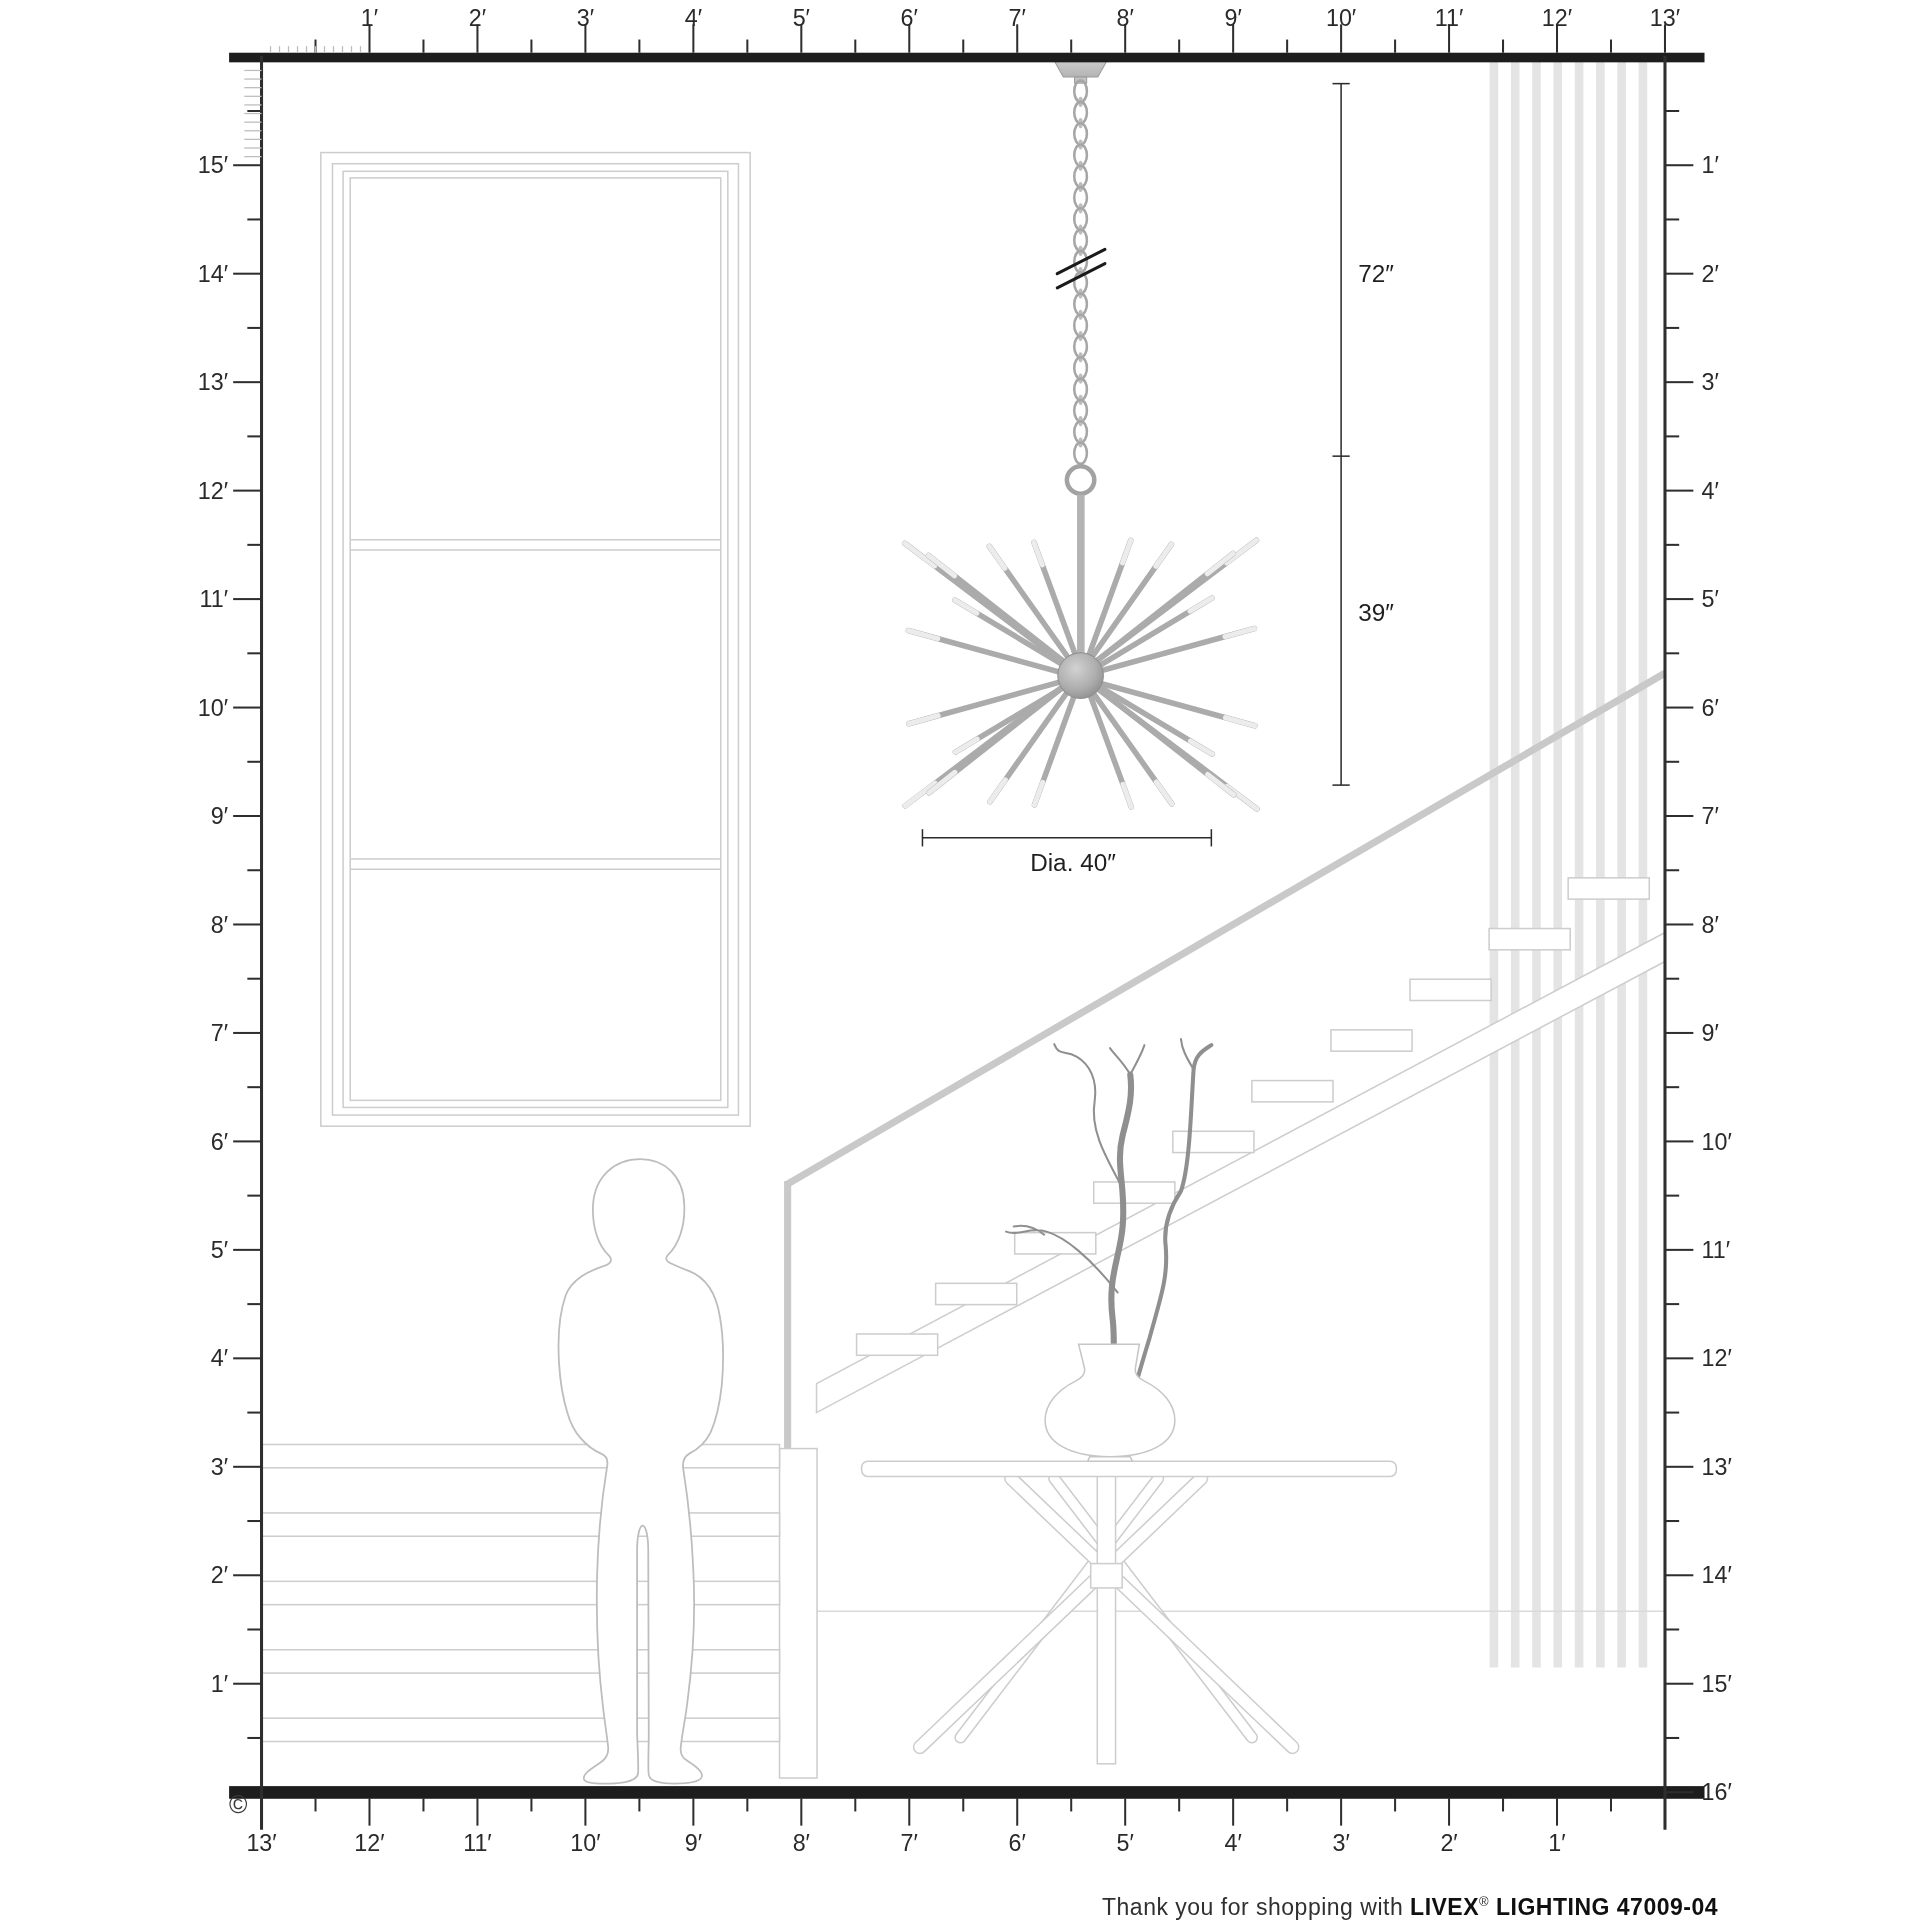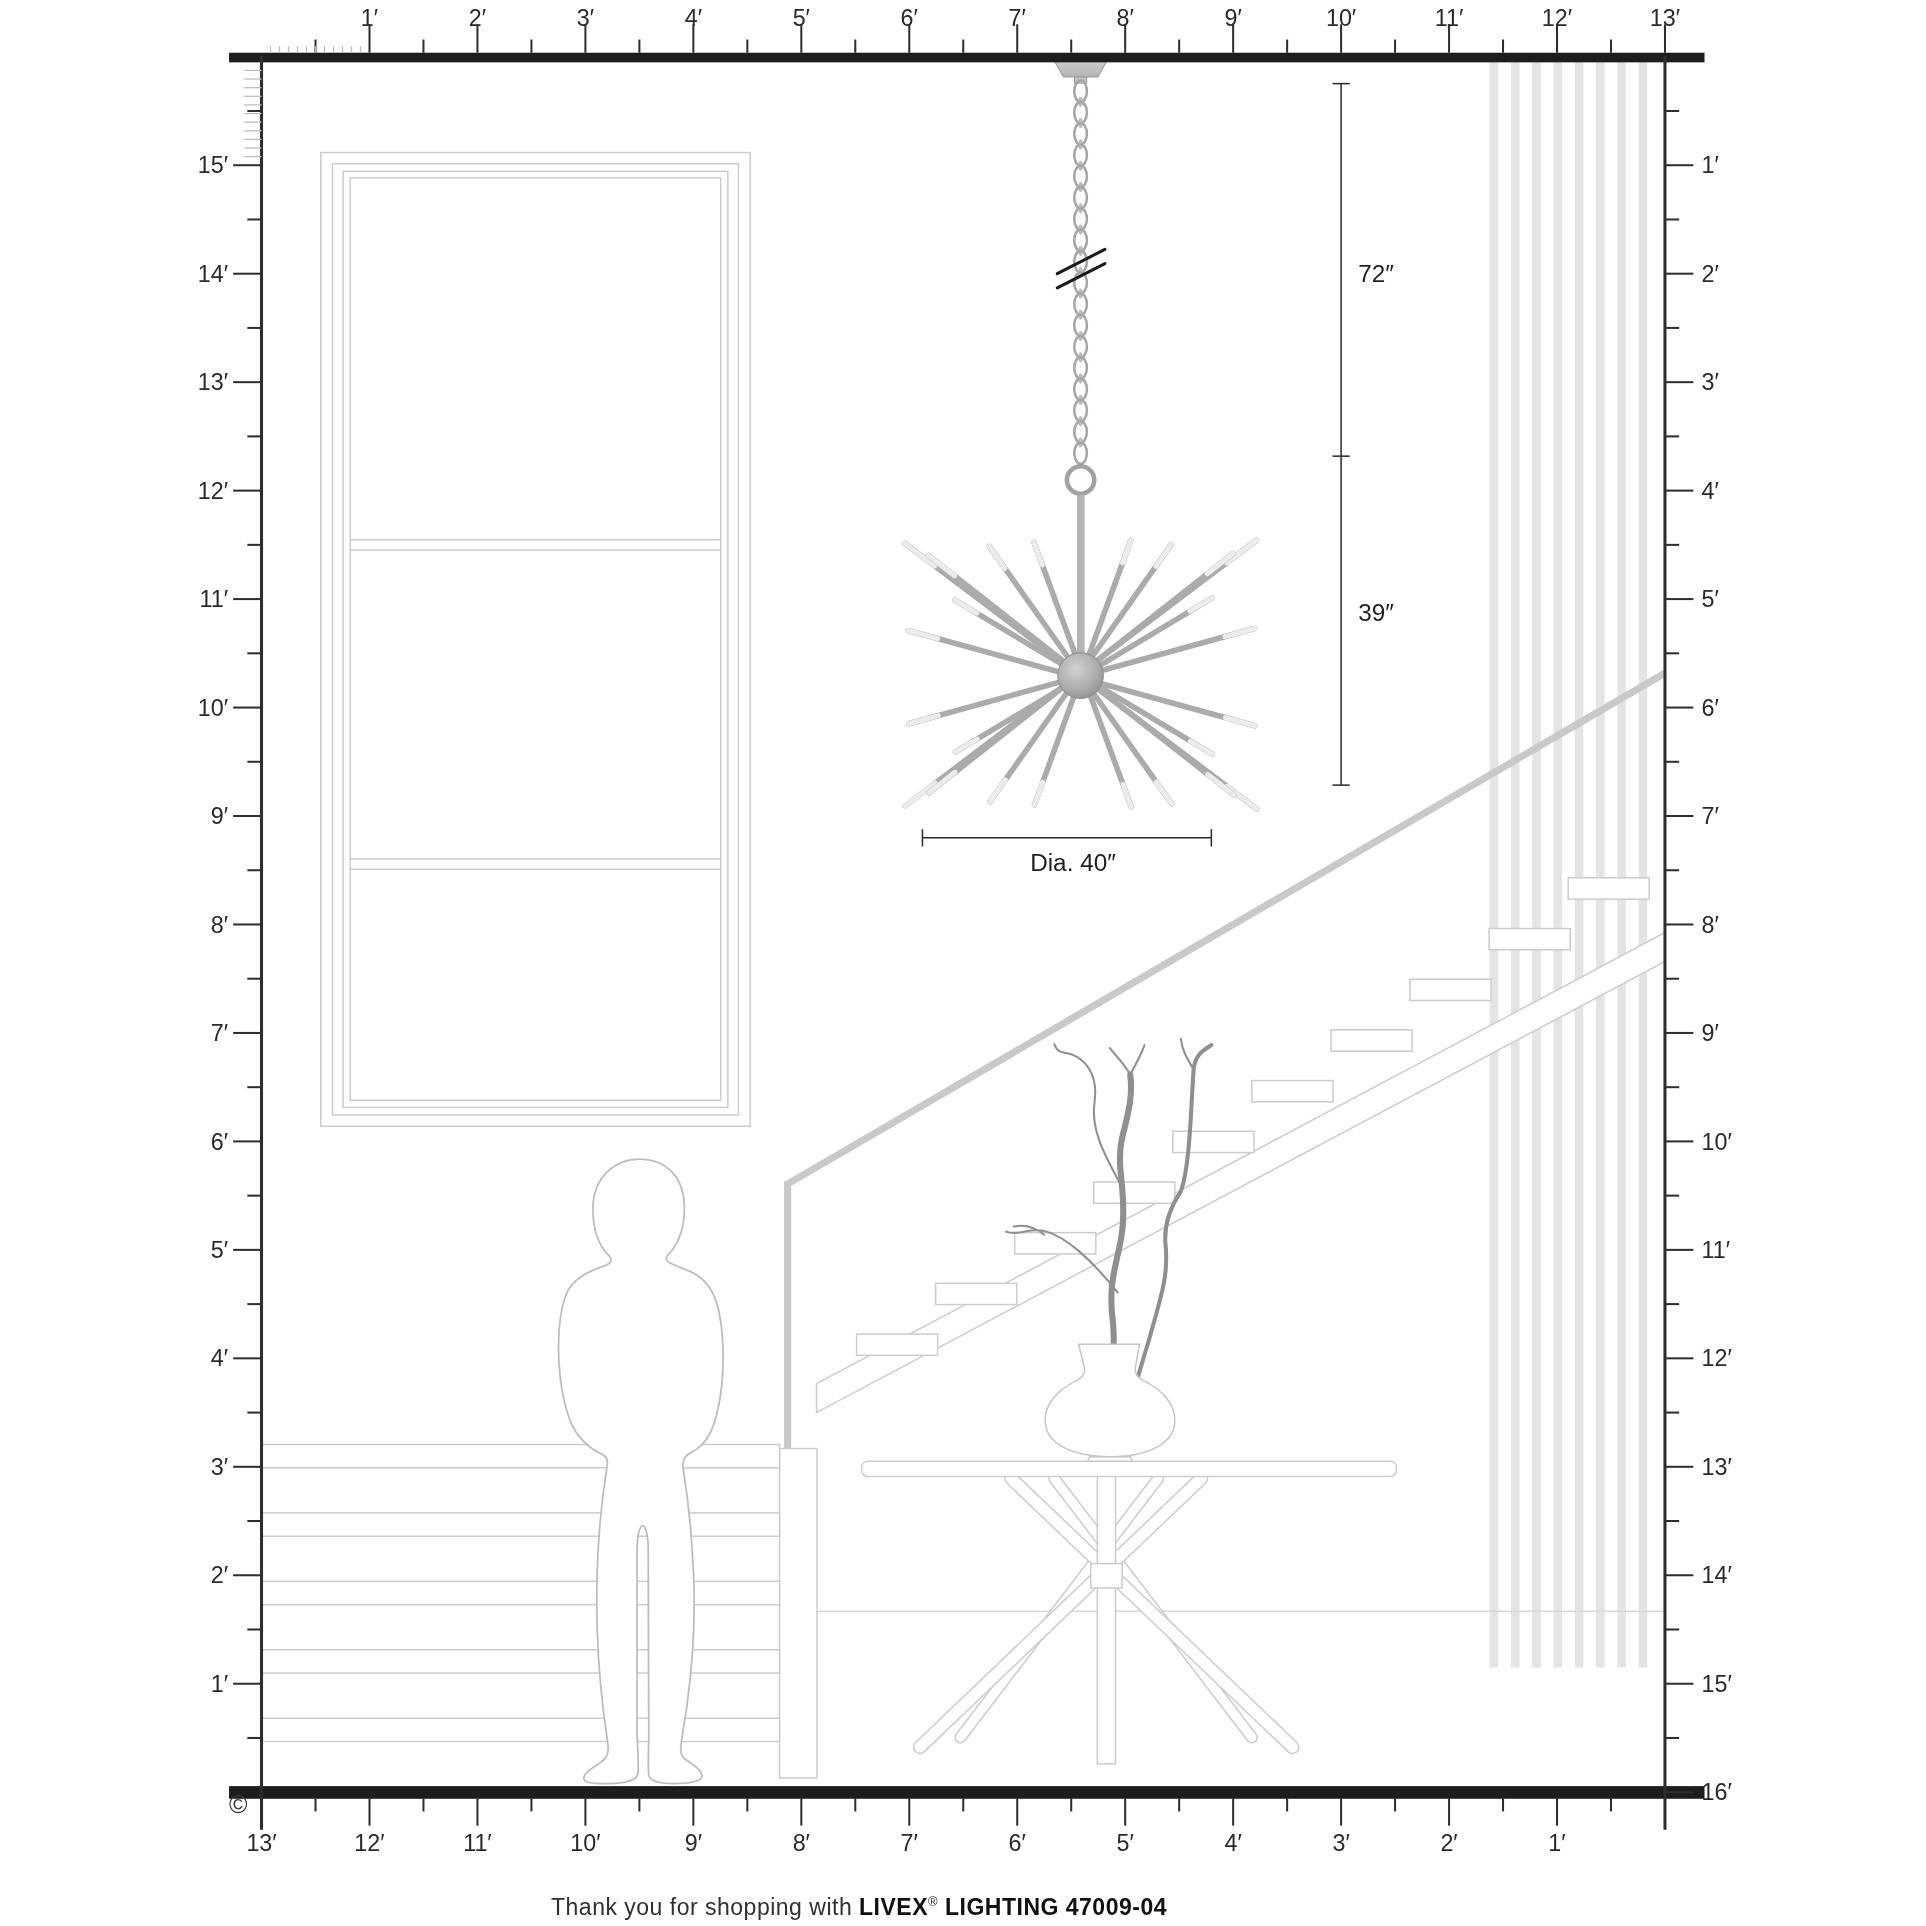--- a/index.html
+++ b/index.html
@@ -8,21 +8,21 @@
     --metal:#ababab; --metal-dark:#8f8f8f; --branch:#8f8f8f; --text:#1f1f1f;
   }
   html,body{margin:0;padding:0;background:#fff;}
   body{width:1926px;height:1926px;position:relative;overflow:hidden;
        font-family:"Liberation Sans",sans-serif;color:var(--text);}
   .canvas{position:absolute;inset:0;}
   svg{position:absolute;left:0;top:0;}
   svg text{font-family:"Liberation Sans",sans-serif;fill:var(--text);}
   .ruler-label{font-size:46px;fill:#2a2a2a;}
   .dim-label{font-size:48px;fill:#1f1f1f;}
-  #footer{position:absolute;left:0;top:1894px;width:1718px;text-align:center;
+  #footer{position:absolute;left:0;top:1894px;width:1718px;text-align:right;
           font-size:23px;color:#303030;letter-spacing:0.5px;}
   #footer .brand{font-weight:700;color:#101010;}
   #footer sup{font-size:13px;}
   #copyright{position:absolute;left:229px;top:1790px;font-size:25px;color:#3a3a3a;}
 </style>
 </head>
 <body>
 
 <div class="canvas">
 <svg width="1926" height="1926" viewBox="0 0 3800 3800">

